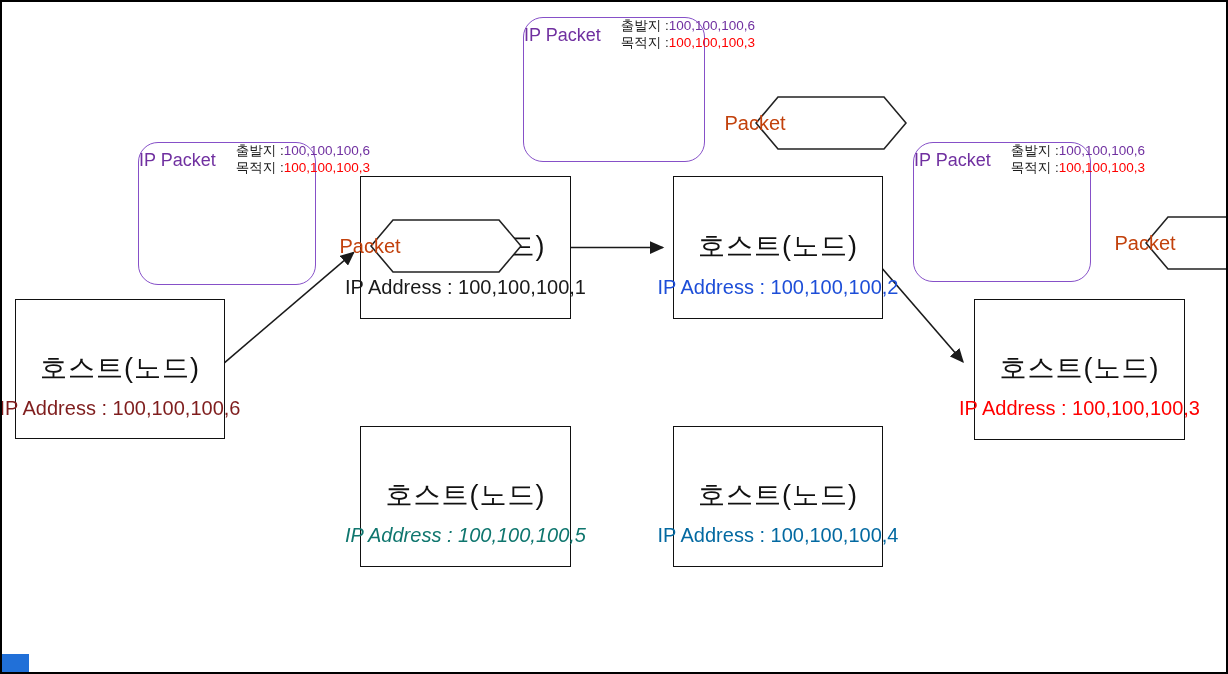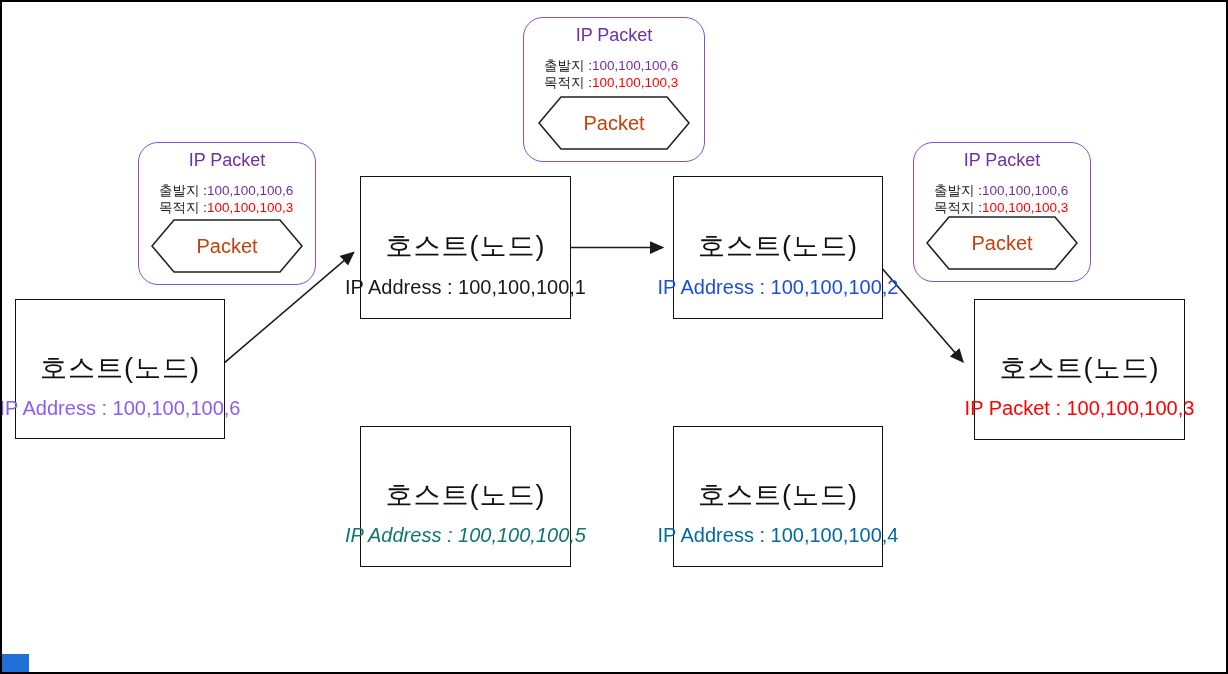--- a/index.html
+++ b/index.html
@@ -22,26 +22,26 @@
   }
   .host-ip {
     position:absolute; left:50%; top:78%; transform:translate(-50%,-50%);
     font-size:20px; white-space:nowrap;
   }
 
   
   .packet {
     position:absolute; box-sizing:border-box;
     border:1.5px solid #8650c8; border-radius:20px; background:#fff;
-    display:flex; flex-direction:column;
+    display:flex; flex-direction:row;
   }
   .packet-title {
     text-align:center; margin-top:7px; font-size:18px; white-space:nowrap;
   }
-  .packet-lines { margin-top:12px; padding-left:20px; font-size:13.5px; line-height:16.5px; }
+  .packet-lines { margin-top:0; padding-left:20px; font-size:13.5px; line-height:16.5px; }
   .packet-line { white-space:nowrap; color:#1a1a1a; }
   .hex-wrap {
     margin-top:auto; margin-bottom:11px; align-self:center;
     position:relative; width:152px; height:54px;
   }
   .hex-wrap svg { position:absolute; left:0; top:0; }
   .hex-label {
     position:absolute; left:0; top:0; width:100%; height:100%;
     display:flex; align-items:center; justify-content:center;
     font-size:20px; color:#c2410c;
@@ -61,36 +61,36 @@
         <path d="M0,0 L9,4 L0,8 z" fill="#1a1a1a"></path>
       </marker>
     </defs>
     <line x1="222" y1="363" x2="352" y2="252" stroke="#1a1a1a" stroke-width="1.6" marker-end="url(#ah)"></line>
     <line x1="570" y1="247" x2="663" y2="247" stroke="#1a1a1a" stroke-width="1.6" marker-end="url(#ah)"></line>
     <line x1="876" y1="259" x2="965" y2="362" stroke="#1a1a1a" stroke-width="1.6" marker-end="url(#ah)"></line>
   </svg>
 
   <div class="host" style="left:13px; top:297px; width:210px; height:140px;">
     <div class="host-title">호스트(노드)</div>
-    <div class="host-ip" style="color: #8b5cf6;">IP Address : 100,100,100,6</div>
+    <div class="host-ip" style="color: #7f1d1d;">IP Address : 100,100,100,6</div>
   </div>
 
   <div class="host" style="left:358px; top:174px; width:211px; height:143px;">
     <div class="host-title">호스트(노드)</div>
     <div class="host-ip" style="color: rgb(26, 26, 26);">IP Address : 100,100,100,1</div>
   </div>
 
   <div class="host" style="left:671px; top:174px; width:210px; height:143px;">
     <div class="host-title">호스트(노드)</div>
     <div class="host-ip" style="color: #1d4ed8;">IP Address : 100,100,100,2</div>
   </div>
 
   <div class="host" style="left:972px; top:297px; width:211px; height:141px;">
     <div class="host-title">호스트(노드)</div>
-    <div class="host-ip" style="color: rgb(255, 0, 0);">IP Packet : 100,100,100,3</div>
+    <div class="host-ip" style="color: rgb(255, 0, 0);">IP Address : 100,100,100,3</div>
   </div>
 
   <div class="host" style="left:358px; top:424px; width:211px; height:141px;">
     <div class="host-title">호스트(노드)</div>
     <div class="host-ip" style="color: #0f766e; font-style: italic;">IP Address : 100,100,100,5</div>
   </div>
 
   <div class="host" style="left:671px; top:424px; width:210px; height:141px;">
     <div class="host-title">호스트(노드)</div>
     <div class="host-ip" style="color: #0369a1;">IP Address : 100,100,100,4</div>

